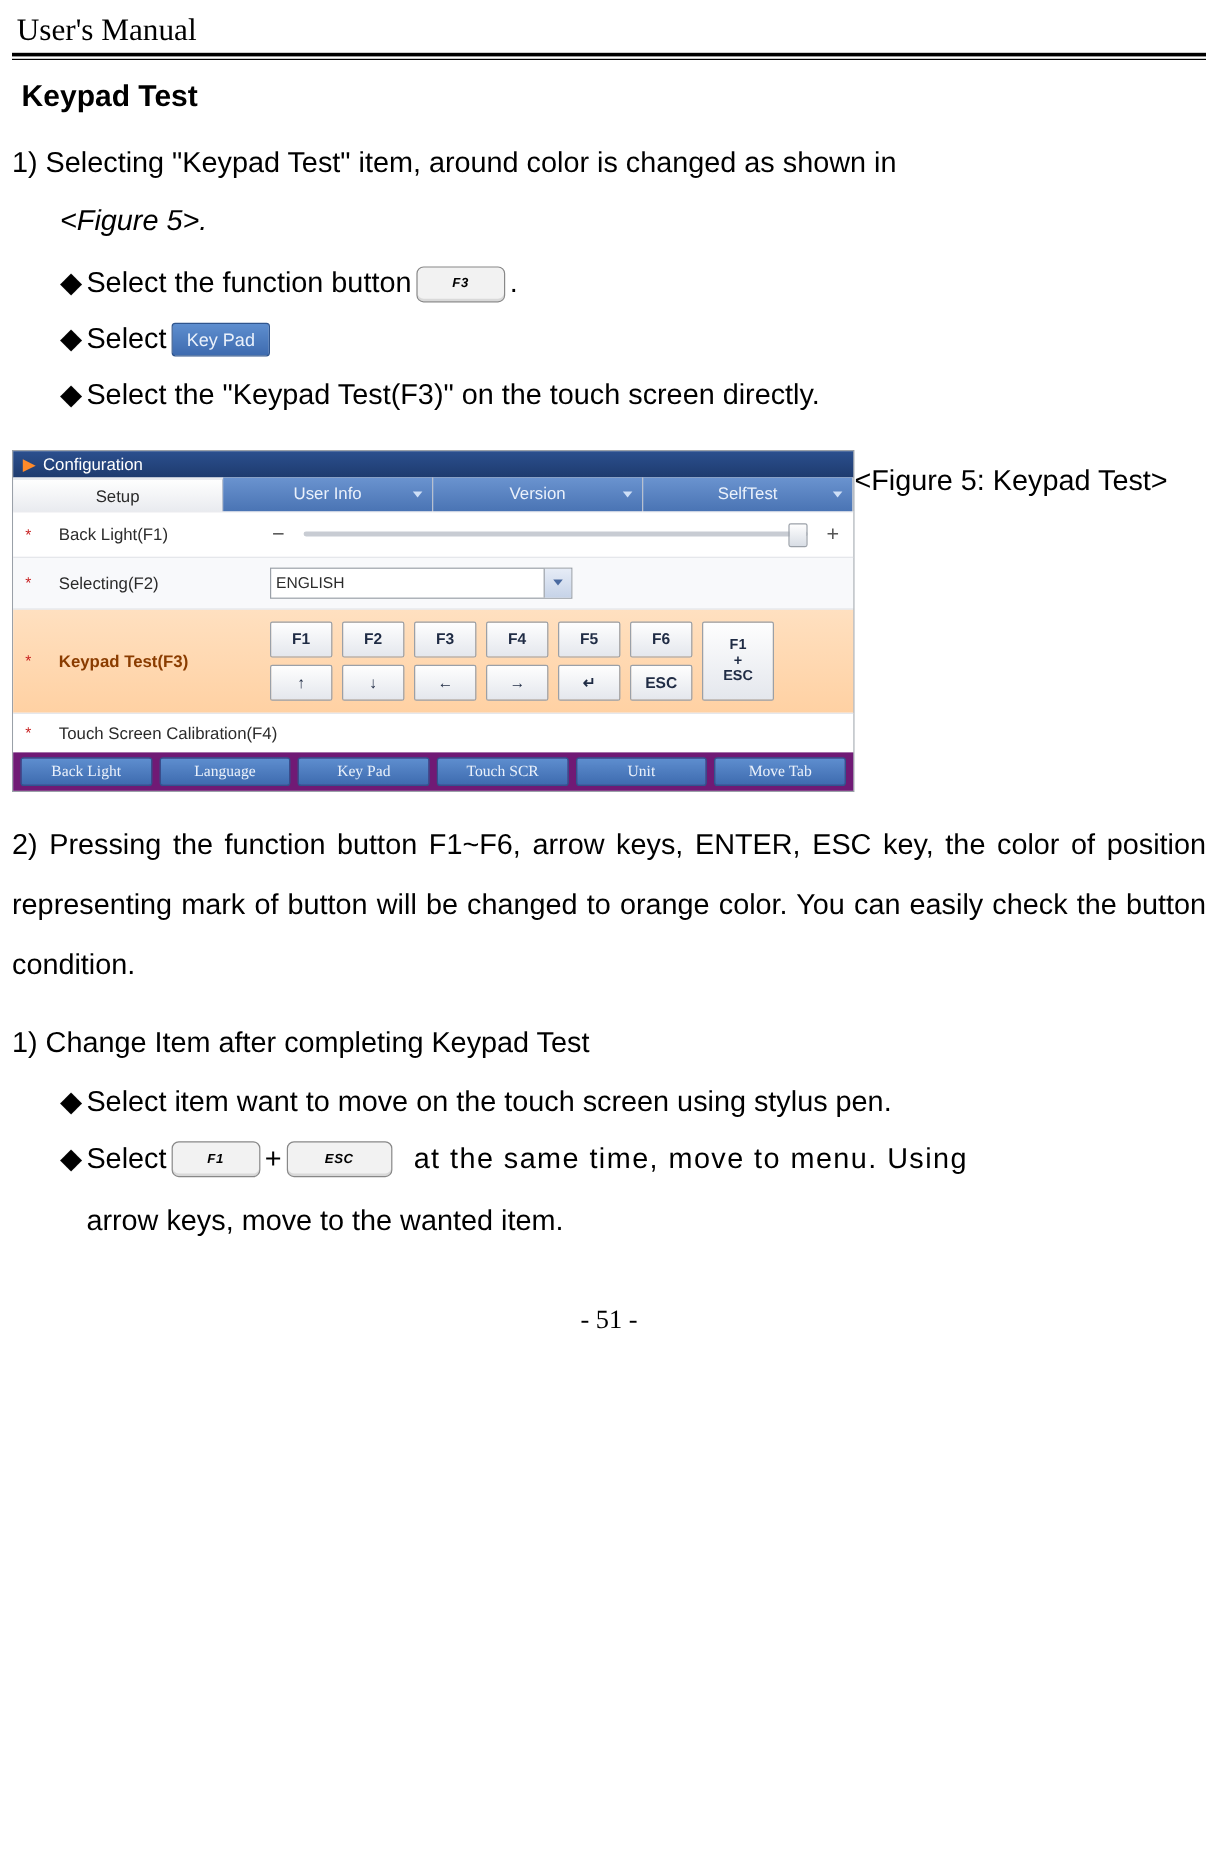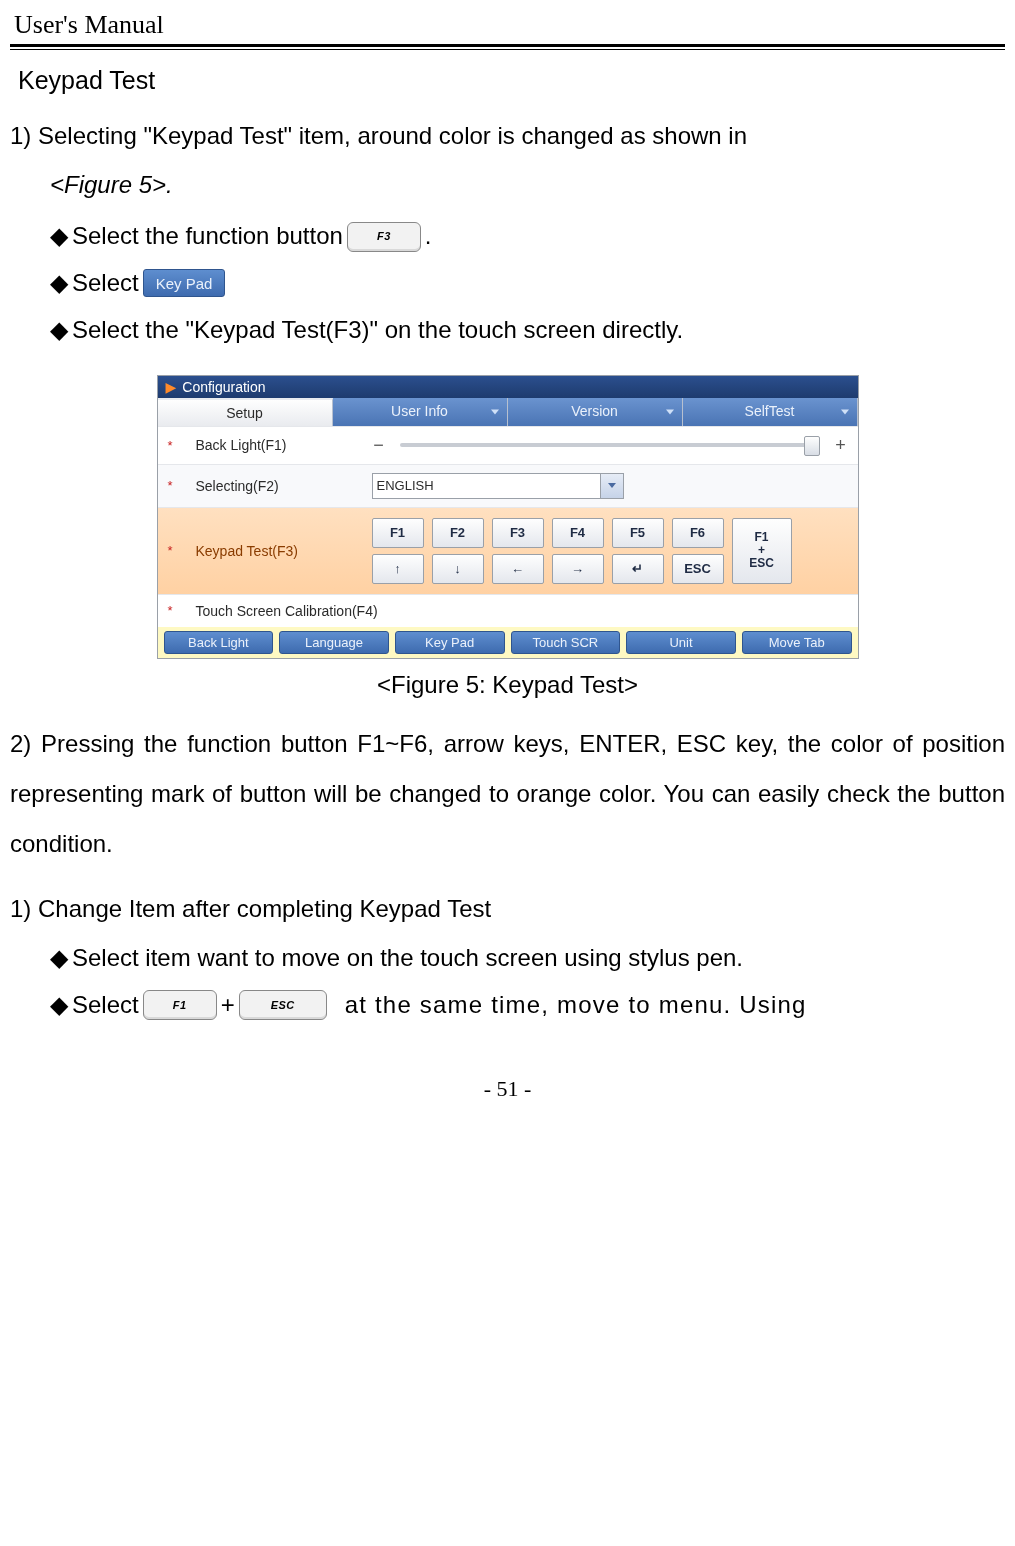--- a/index.html
+++ b/index.html
@@ -20,21 +20,21 @@
   }
   .header-rule {
     border: 0;
     border-top: 3px solid #000;
     border-bottom: 1px solid #000;
     height: 2px;
     margin: 0 0 16px 0;
   }
   .section-title {
     font-size: 25px;
-    font-weight: normal;
+    font-weight: bold;
     margin: 10px 0 16px 8px;
   }
   .para {
     font-size: 24px;
     line-height: 2.1;
     margin: 0 0 10px 0;
     text-align: justify;
   }
   .indent1 { padding-left: 40px; margin-top: 6px; font-style: italic; }
   .bullet-row {
@@ -82,22 +82,22 @@
     border-radius: 3px;
     background: linear-gradient(#5e8ecf, #3e6baf);
     color: #eaf1fb;
     font-size: 15px;
     vertical-align: middle;
     border: 1px solid #2f558e;
   }
   
   .figure-wrap {
     display: flex;
-    flex-direction: column;
-    align-items: center;
+    flex-direction: row;
+    align-items: flex-start;
     margin: 24px 0 18px 0;
   }
   .device-screen {
     width: 700px;
     border: 1px solid #9aa0a8;
     background: #f3f4f6;
     font-family: Tahoma, Arial, sans-serif;
     font-size: 14px;
     color: #2b2b2b;
   }
@@ -145,21 +145,21 @@
     align-items: center;
     padding: 8px 10px;
     background: #fff;
     border-top: 1px solid #e5e7eb;
     gap: 10px;
   }
   .cfg-row.alt { background: #f8f9fb; }
   .cfg-row.highlight {
     background: linear-gradient(#ffe0c0, #ffd1a3);
   }
-  .cfg-row.highlight .row-label { color: #8a3c00; }
+  .cfg-row.highlight .row-label { color: #8a3c00; font-weight: bold; }
   .row-star {
     color: #c71f1f;
     width: 18px;
     font-size: 13px;
   }
   .row-label {
     width: 166px;
     color: #2b2b2b;
   }
   .slider-wrap {
@@ -220,23 +220,24 @@
     display: flex;
     align-items: center;
     justify-content: center;
     font-weight: bold;
     font-size: 13px;
     color: #1f2b44;
   }
   .kbtn.span2 { grid-row: span 2; font-size: 12px; flex-direction: column; line-height: 1.1;}
   .bottom-bar {
     display: flex;
-    background: #fef9c3;
+    background: #701a75;
     padding: 4px 6px;
     gap: 6px;
+    font-family: Liberation Serif, serif;
   }
   .bbtn {
     flex: 1;
     text-align: center;
     padding: 3px 0;
     border-radius: 3px;
     background: linear-gradient(#5e8ecf, #3e6baf);
     color: #eaf1fb;
     font-size: 13px;
     border: 1px solid #2f558e;
@@ -374,15 +375,16 @@
       <span class="inline-key">
           <span class="tag">F1</span>
         </span>
       <span>+</span>
       <span class="inline-key" style="min-width:70px;">
           <span class="tag">ESC</span>
         </span>
     </span>
     <span style="flex:1;text-align:justify;margin-left:14px;letter-spacing:1.2px;">at the same time, move to menu. Using</span>
   </div>
+  <div class="para" style="padding-left:62px;line-height:1.6;margin-top:12px;">arrow keys, move to the wanted item.</div>
 
   <div class="footer">- 51 -</div>
 </div>
 
 </body></html>

